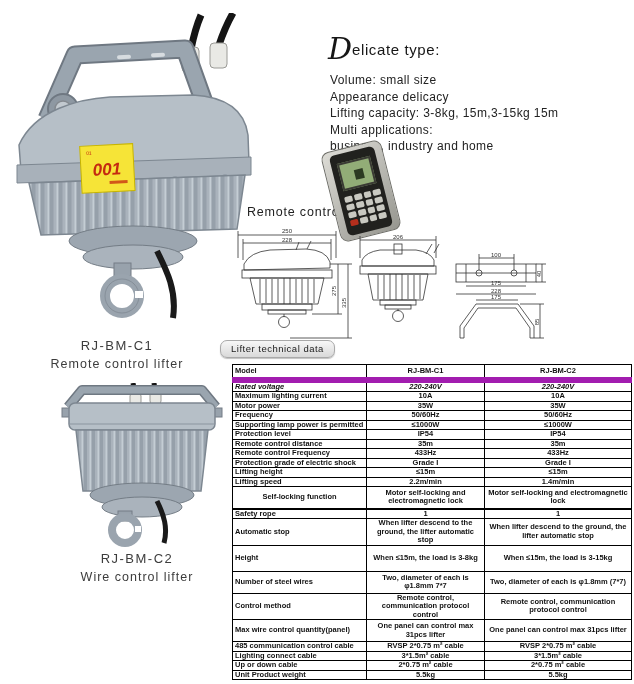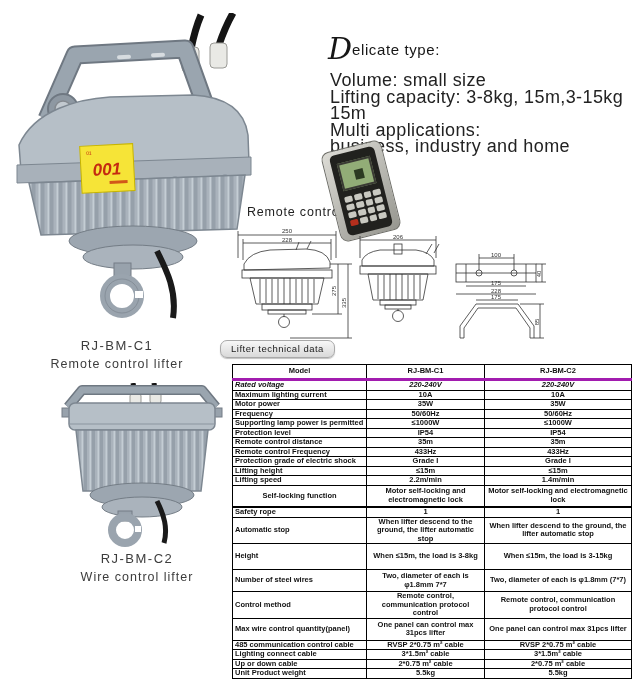--- a/index.html
+++ b/index.html
@@ -4,21 +4,21 @@
 <style>
   * { margin:0; padding:0; box-sizing:border-box; }
   html,body { width:634px; height:684px; background:#fff; font-family:"Liberation Sans", sans-serif; overflow:hidden; }
   .page { position:relative; width:634px; height:684px; background:#fff; }
   .abs { position:absolute; }
 
   
   .intro-heading { left:328px; top:36px; width:300px; color:#161616; }
   .intro-heading .script-d { font-family:"DejaVu Serif", serif; font-style:italic; font-size:30px; line-height:26px; }
   .intro-heading .heading-rest { font-size:15px; letter-spacing:0.6px; font-weight:500; vertical-align:4px; }
-  .intro-lines { left:330px; top:72px; width:300px; font-size:18px; line-height:16.5px; letter-spacing:0.4px; color:#222; }
+  .intro-lines { left:330px; top:72px; width:300px; font-size:12px; line-height:16.5px; letter-spacing:0.4px; color:#222; }
 
   
   .remote-label { left:247px; top:205px; font-size:12.5px; letter-spacing:0.8px; color:#222; }
   .remote-body { left:330px; top:145px; width:62px; height:92px; transform:rotate(-14deg);
                  background:linear-gradient(145deg,#dddcd6,#96968f); border:1px solid #6e6e68; border-radius:8px; }
   .remote-inner { position:absolute; left:7px; top:4px; width:46px; height:82px; background:#21211e; border-radius:5px; }
   .remote-screen { position:absolute; left:6px; top:9px; width:34px; height:28px; background:#92ad77; border:2px solid #3a3a34; }
   .remote-pixels { position:absolute; left:13px; top:8px; width:9px; height:10px; background:#2c3a22; }
   .remote-keys { position:absolute; left:5px; top:43px; width:37px; height:30px;
                  display:grid; grid-template-columns:repeat(4,1fr); grid-template-rows:repeat(4,1fr); gap:2px; }
@@ -35,21 +35,21 @@
                   box-shadow:0 1px 1px rgba(0,0,0,0.25); }
 
   
   .spec-table-wrap { left:232px; top:364px; width:399px; }
   table.spec { border-collapse:collapse; table-layout:fixed; width:399px; font-size:7.5px; font-weight:bold; color:#111; }
   table.spec td { border:1px solid #000; padding:0 2px; line-height:8.5px; vertical-align:middle; overflow:hidden; }
   table.spec td.lab { text-align:left; }
   table.spec td.val { text-align:center; }
   table.spec td.center { text-align:center; }
   table.spec tr.thick-top td { border-top:2px solid #000; }
-  table.spec tr.head td { border-bottom:3px solid #a21caf;text-align:center; }
+  table.spec tr.head td { border-bottom:6px solid #a21caf; }
 
   svg text { font-family:"Liberation Sans", sans-serif; }
 </style>
 </head>
 <body>
 
 <div class="page">
 
   <svg class="abs" style="left:5px; top:13px;" width="255" height="322" viewBox="0 0 255 322">
     <defs>
@@ -145,20 +145,21 @@
   </svg>
 
   <div class="abs model-label" style="left:52px; top:551px;">RJ-BM-C2</div>
   <div class="abs intro-heading">
     <span class="script-d">D</span><span class="heading-rest">elicate type:</span>
   </div>
 
   <div class="abs caption-label" style="left:42px; top:570px;">Wire control lifter</div>
   <div class="abs intro-lines">
     <div>Volume: small size</div>
+    <div>Appearance delicacy</div>
     <div>Lifting capacity: 3-8kg, 15m,3-15kg 15m</div>
     <div>Multi applications:</div>
     <div>business, industry and home</div>
   </div>
 
   <div class="abs remote-label">Remote controller</div>
   <div class="abs remote-body">
     <div class="remote-inner">
       <div class="remote-screen">
         <div class="remote-pixels"></div>

